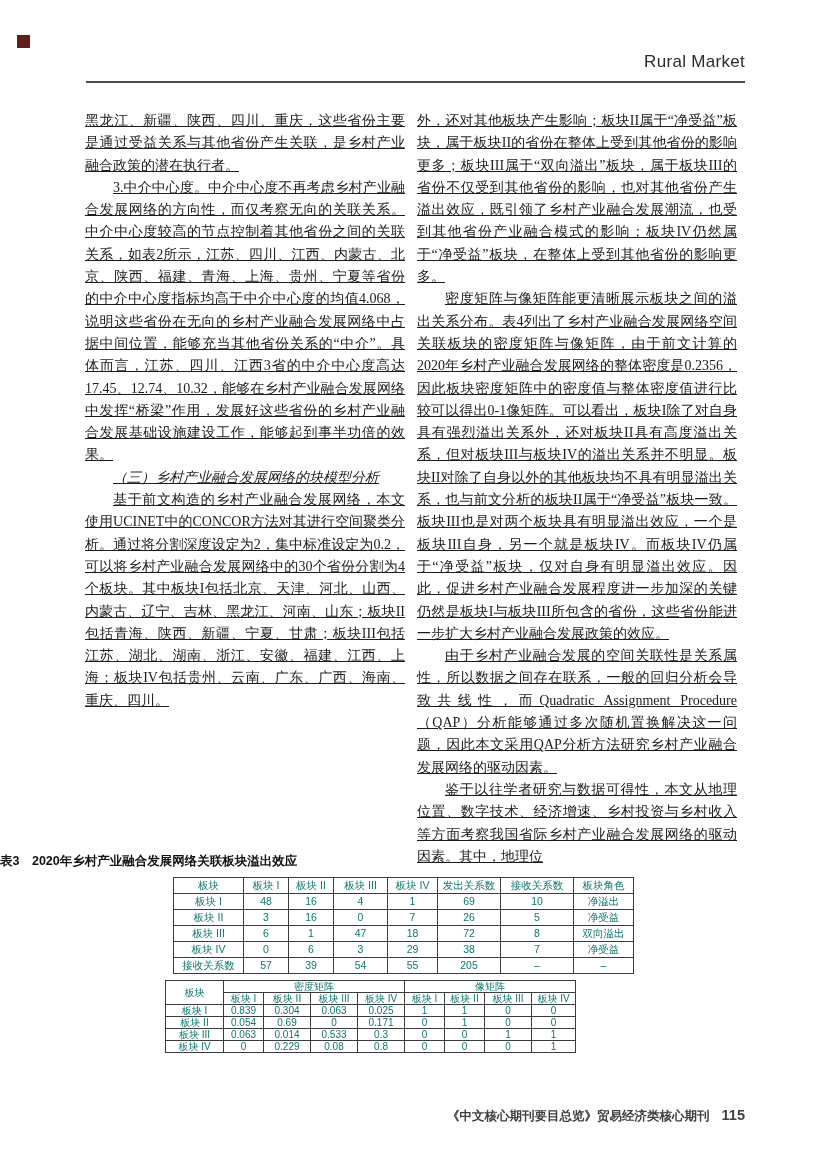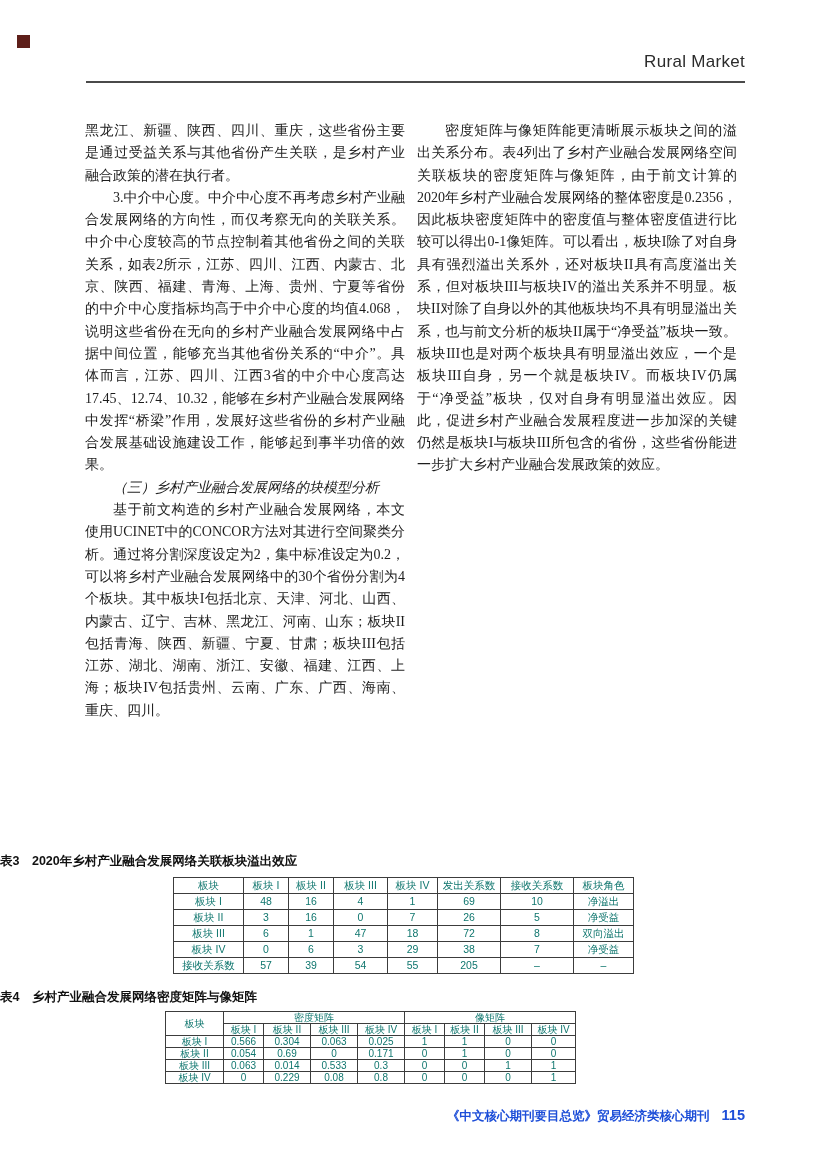--- a/index.html
+++ b/index.html
@@ -2,59 +2,62 @@
 <html><head>
 <meta charset="utf-8">
 <style>
   html,body{margin:0;padding:0;background:#ffffff;}
   .page{position:relative;width:827px;height:1169px;background:#ffffff;overflow:hidden;
         font-family:"Liberation Serif","DejaVu Serif",serif;color:#1c1c1c;}
   .corner-mark{position:absolute;left:17px;top:35px;width:13px;height:13px;}
   .journal-name{position:absolute;top:52px;right:82px;font-family:"Liberation Sans","DejaVu Sans",sans-serif;
         font-size:17px;color:#2b2b2b;letter-spacing:.3px;}
   .rule{position:absolute;top:81px;left:86px;width:659px;height:2px;background:#4a4a4a;}
-  .columns{position:absolute;top:120px;left:85px;width:660px;display:flex;gap:12px;}
+  .columns{position:absolute;top:110px;left:85px;width:660px;display:flex;gap:12px;text-decoration:underline;}
   .col{width:320px;font-size:14px;line-height:22.3px;text-align:justify;}
   .col p{margin:0;}
   .indent{text-indent:2em;}
   .kaiti{font-style:italic;text-indent:2em;}
   .sec-heading{font-family:"Liberation Sans","DejaVu Sans",sans-serif;font-size:17px;font-weight:bold;
         color:#111;margin:13px 0 6px 0;padding-left:28px;line-height:24px;}
   .tables{position:absolute;top:854px;left:0;width:827px;font-family:"Liberation Sans","DejaVu Sans",sans-serif;}
   .tbl-title{text-align:left;font-weight:bold;font-size:12.5px;color:#111;line-height:15px;}
   table{border-collapse:collapse;table-layout:fixed;color:#0f766e;}
   th,td{border:1px solid #3c3c3c;text-align:center;font-weight:normal;overflow:hidden;white-space:nowrap;}
   .t3{margin:8px 0 0 173px;width:460px;}
   .t3 th,.t3 td{font-size:10.5px;height:13px;line-height:13px;padding:1px 0;}
   .t4-title{margin-top:16px;}
   .t4{margin:6px 0 0 165px;width:410px;}
   .t4 th,.t4 td{font-size:10px;height:11px;line-height:11px;padding:0;}
   .footer{position:absolute;top:1107px;right:82px;font-family:"Liberation Sans","DejaVu Sans",sans-serif;
-        font-weight:bold;font-size:12.5px;color:#1d4ed8;}
+        font-weight:bold;font-size:12.5px;color:#404040;}
   .pgnum{font-size:14.5px;margin-left:12px;}
 </style>
 </head>
 <body>
 
 <div class="page">
 
   <div class="corner-mark" style="background: rgb(94, 31, 26);"></div>
 
   <div class="journal-name">Rural Market</div>
   <div class="rule"></div>
 
   <main class="columns">
     <section class="col">
       <p>黑龙江、新疆、陕西、四川、重庆，这些省份主要是通过受益关系与其他省份产生关联，是乡村产业融合政策的潜在执行者。</p>
       <p class="indent">3.中介中心度。中介中心度不再考虑乡村产业融合发展网络的方向性，而仅考察无向的关联关系。中介中心度较高的节点控制着其他省份之间的关联关系，如表2所示，江苏、四川、江西、内蒙古、北京、陕西、福建、青海、上海、贵州、宁夏等省份的中介中心度指标均高于中介中心度的均值4.068，说明这些省份在无向的乡村产业融合发展网络中占据中间位置，能够充当其他省份关系的“中介”。具体而言，江苏、四川、江西3省的中介中心度高达17.45、12.74、10.32，能够在乡村产业融合发展网络中发挥“桥梁”作用，发展好这些省份的乡村产业融合发展基础设施建设工作，能够起到事半功倍的效果。</p>
       <p class="kaiti">（三）乡村产业融合发展网络的块模型分析</p>
       <p class="indent">基于前文构造的乡村产业融合发展网络，本文使用UCINET中的CONCOR方法对其进行空间聚类分析。通过将分割深度设定为2，集中标准设定为0.2，可以将乡村产业融合发展网络中的30个省份分割为4个板块。其中板块I包括北京、天津、河北、山西、内蒙古、辽宁、吉林、黑龙江、河南、山东；板块II包括青海、陕西、新疆、宁夏、甘肃；板块III包括江苏、湖北、湖南、浙江、安徽、福建、江西、上海；板块IV包括贵州、云南、广东、广西、海南、重庆、四川。</p>
     </section>
     <section class="col">
+      <p>外，还对其他板块产生影响；板块II属于“净受益”板块，属于板块II的省份在整体上受到其他省份的影响更多；板块III属于“双向溢出”板块，属于板块III的省份不仅受到其他省份的影响，也对其他省份产生溢出效应，既引领了乡村产业融合发展潮流，也受到其他省份产业融合模式的影响；板块IV仍然属于“净受益”板块，在整体上受到其他省份的影响更多。</p>
       <p class="indent">密度矩阵与像矩阵能更清晰展示板块之间的溢出关系分布。表4列出了乡村产业融合发展网络空间关联板块的密度矩阵与像矩阵，由于前文计算的2020年乡村产业融合发展网络的整体密度是0.2356，因此板块密度矩阵中的密度值与整体密度值进行比较可以得出0-1像矩阵。可以看出，板块I除了对自身具有强烈溢出关系外，还对板块II具有高度溢出关系，但对板块III与板块IV的溢出关系并不明显。板块II对除了自身以外的其他板块均不具有明显溢出关系，也与前文分析的板块II属于“净受益”板块一致。板块III也是对两个板块具有明显溢出效应，一个是板块III自身，另一个就是板块IV。而板块IV仍属于“净受益”板块，仅对自身有明显溢出效应。因此，促进乡村产业融合发展程度进一步加深的关键仍然是板块I与板块III所包含的省份，这些省份能进一步扩大乡村产业融合发展政策的效应。</p>
+      <p class="indent">由于乡村产业融合发展的空间关联性是关系属性，所以数据之间存在联系，一般的回归分析会导致共线性，而Quadratic Assignment Procedure（QAP）分析能够通过多次随机置换解决这一问题，因此本文采用QAP分析方法研究乡村产业融合发展网络的驱动因素。</p>
+      <p class="indent">鉴于以往学者研究与数据可得性，本文从地理位置、数字技术、经济增速、乡村投资与乡村收入等方面考察我国省际乡村产业融合发展网络的驱动因素。其中，地理位</p>
     </section>
   </main>
 
   <section class="tables">
 
     <div class="tbl-title">表3　2020年乡村产业融合发展网络关联板块溢出效应</div>
     <table class="t3">
       <colgroup>
         <col style="width:70px">
           <col style="width:45px">
@@ -124,21 +127,20 @@
           <td>39</td>
           <td>54</td>
           <td>55</td>
           <td>205</td>
           <td>–</td>
           <td>–</td>
         </tr>
       </tbody>
     </table>
 
-    <div class="tbl-title t4-title">表4　乡村产业融合发展网络密度矩阵与像矩阵</div>
     <table class="t4">
       <colgroup>
         <col style="width:58px">
           <col style="width:40px">
           <col style="width:47px">
           <col style="width:47px">
           <col style="width:47px">
         <col style="width:40px">
           <col style="width:40px">
           <col style="width:47px">
@@ -157,21 +159,21 @@
           <th>板块 IV</th>
           <th>板块 I</th>
           <th>板块 II</th>
           <th>板块 III</th>
           <th>板块 IV</th>
         </tr>
       </thead>
       <tbody>
         <tr>
           <td>板块 I</td>
-          <td>0.566</td>
+          <td>0.839</td>
           <td>0.304</td>
           <td>0.063</td>
           <td>0.025</td>
           <td>1</td>
           <td>1</td>
           <td>0</td>
           <td>0</td>
         </tr>
         <tr>
           <td>板块 II</td>

